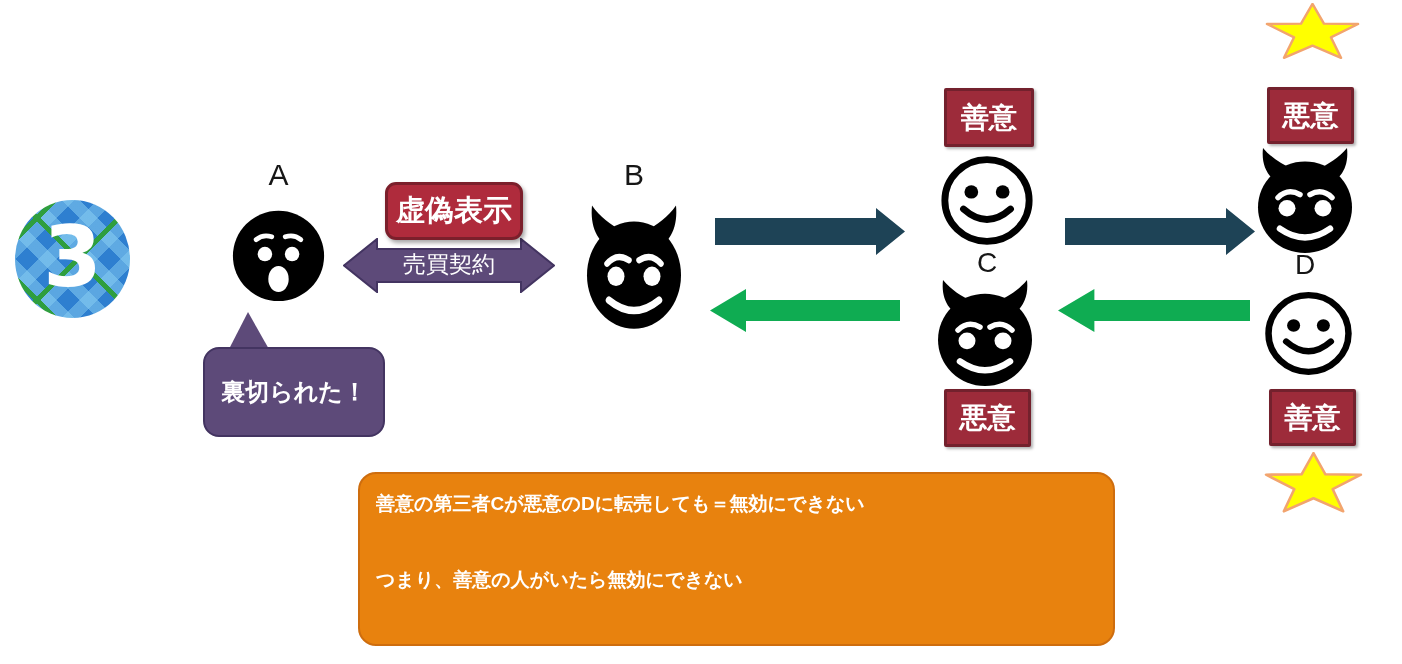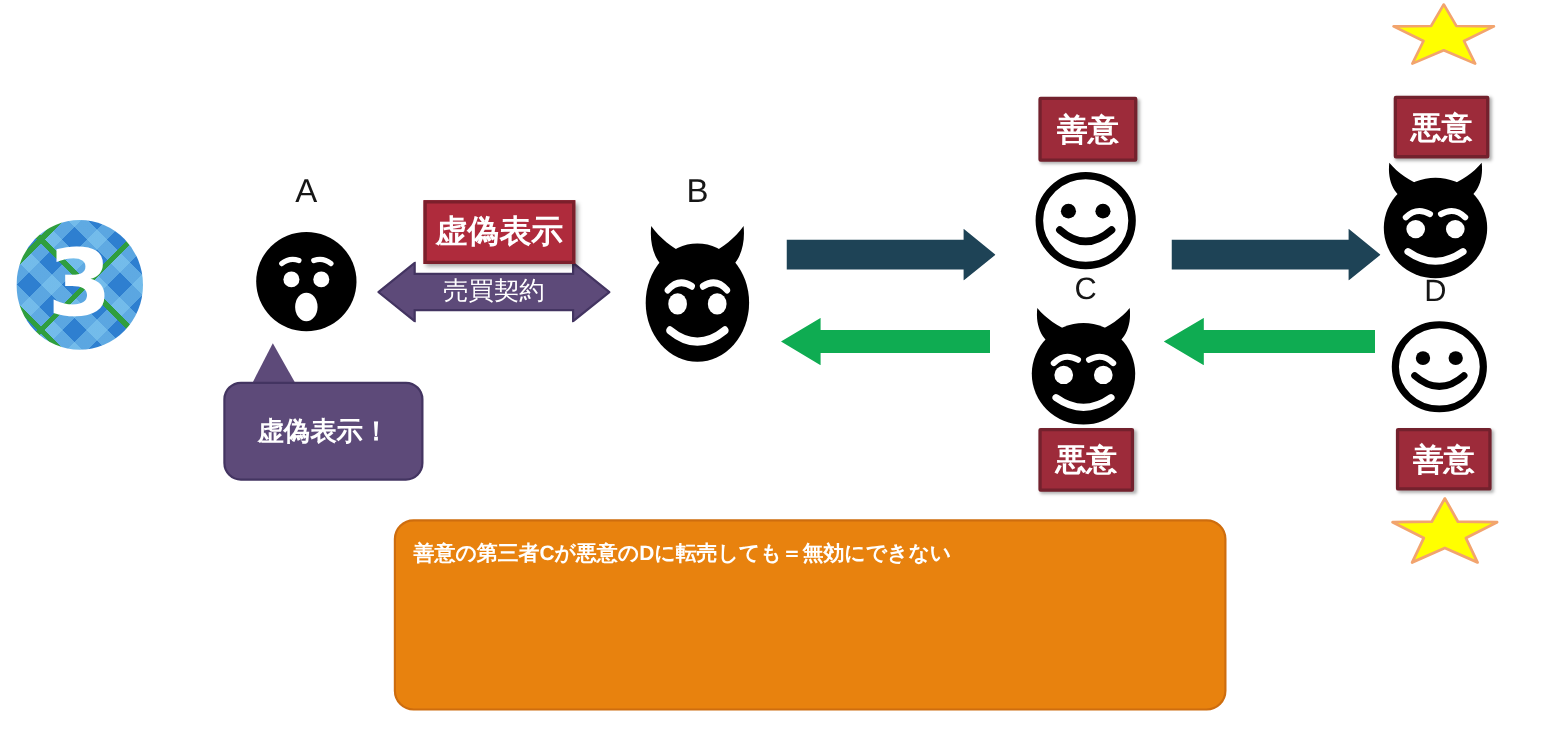--- a/index.html
+++ b/index.html
@@ -62,21 +62,21 @@
   .c-top-badge{left:944px;top:88px;width:90px;height:59px;}
   .c-bottom-badge{left:944px;top:389px;width:87px;height:58px;}
   .d-top-badge{left:1267px;top:87px;width:87px;height:57px;}
   .d-bottom-badge{left:1269px;top:389px;width:87px;height:57px;}
 
   
   .kyogi-box{
     left:385px;top:182px;width:138px;height:58px;
     background:var(--red-box);
     border:3px solid var(--red-box-border);
-    border-radius:0;
+    border-radius:11px;
     box-shadow:2px 3px 4px rgba(0,0,0,.35);
     color:#fff;font-size:29px;font-weight:700;
     display:flex;align-items:center;justify-content:center;
     box-sizing:border-box;
     z-index:3;
   }
 
   
   .double-arrow{left:343px;top:238px;width:212px;height:55px;z-index:2;}
   .baibai-label{
@@ -143,21 +143,21 @@
       <ellipse cx="50" cy="75" rx="10.5" ry="13.5" fill="#fff"></ellipse>
     </svg>
   </div>
 
   <div class="abs tail">
     <svg viewBox="0 0 50 40" preserveAspectRatio="none">
       <polygon points="4,40 24,1 46,40" style="fill:var(--purple)"></polygon>
     </svg>
   </div>
   <div class="abs bubble">
-    <span>虚偽表示！</span>
+    <span>裏切られた！</span>
   </div>
 
   <div class="abs kyogi-box">
     <span>虚偽表示</span>
   </div>
   <div class="abs arrow double-arrow">
     <svg viewBox="0 0 212 55" preserveAspectRatio="none">
       <polygon points="1,27.5 34,1 34,11 178,11 178,1 211,27.5 178,54 178,44 34,44 34,54" style="fill:var(--purple);stroke:var(--purple-border)" stroke-width="2" stroke-linejoin="miter"></polygon>
     </svg>
   </div>
@@ -253,15 +253,16 @@
   <div class="abs faith-badge d-bottom-badge">善意</div>
   <div class="abs star d-star-bottom">
     <svg viewBox="0 0 100 64" preserveAspectRatio="none">
       <polygon points="50,1 61.8,21.6 97,22 69,36 79.4,57.5 50,44.8 20.6,57.5 31,36 3,22 38.2,21.6" style="fill:var(--star-fill);stroke:var(--star-border)" stroke-width="2.5" stroke-linejoin="round"></polygon>
     </svg>
   </div>
 
   <div class="abs summary-box">
     <div class="summary-line">善意の第三者Cが悪意のDに転売しても＝無効にできない</div>
     <div class="summary-line"></div>
+    <div class="summary-line">つまり、善意の人がいたら無効にできない</div>
   </div>
 
 </div>
 
 </body></html>

